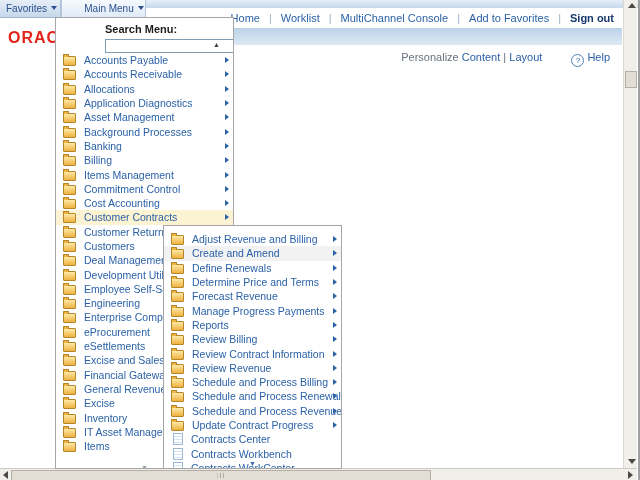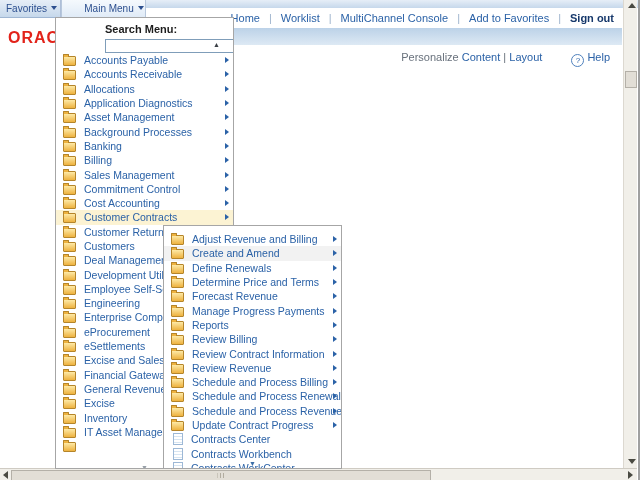--- a/index.html
+++ b/index.html
@@ -176,21 +176,21 @@
       </div>
 
       <div class="mrow">
         <span class="js-icon ic-folder"></span>
         <span class="lbl">Billing</span>
         <span class="js-arrow"></span>
       </div>
 
       <div class="mrow">
         <span class="js-icon ic-folder"></span>
-        <span class="lbl">Sales Management</span>
+        <span class="lbl">Items Management</span>
         <span class="js-arrow"></span>
       </div>
 
 
       <div class="mrow">
         <span class="js-icon ic-folder"></span>
         <span class="lbl">Commitment Control</span>
         <span class="js-arrow"></span>
       </div>
 
@@ -291,20 +291,21 @@
       </div>
 
       <div class="mrow">
         <span class="js-icon ic-folder"></span>
         <span class="lbl">IT Asset Management</span>
         <span class="js-arrow"></span>
       </div>
 
       <div class="mrow">
         <span class="js-icon ic-folder"></span>
+        <span class="lbl">Items</span>
         <span class="js-arrow"></span>
       </div>
     </div>
   <span class="scroll-down-main">▼</span>
 </div>
 
 <div class="abs panel sub-panel">
   <div class="menu-list sub-list">
 
       <div class="mrow">

